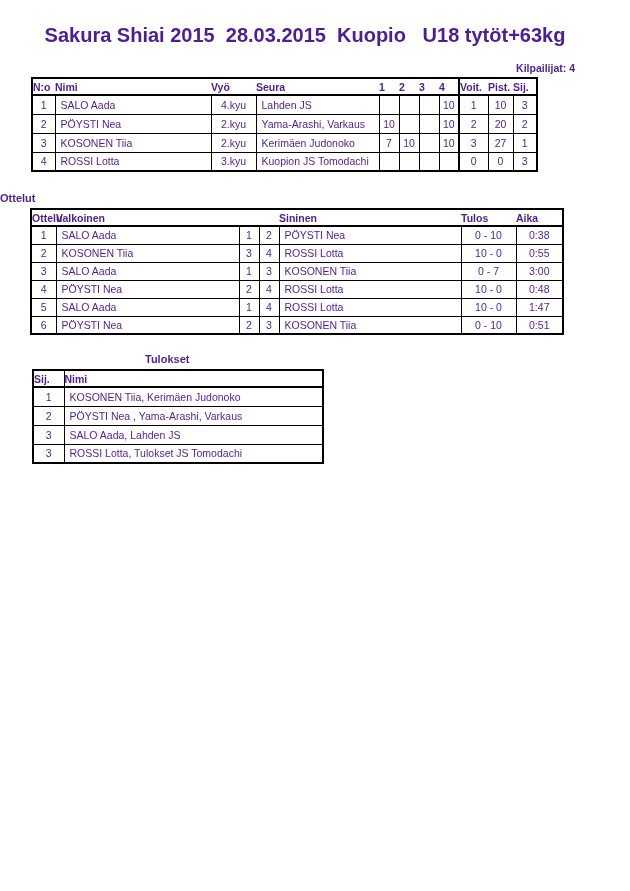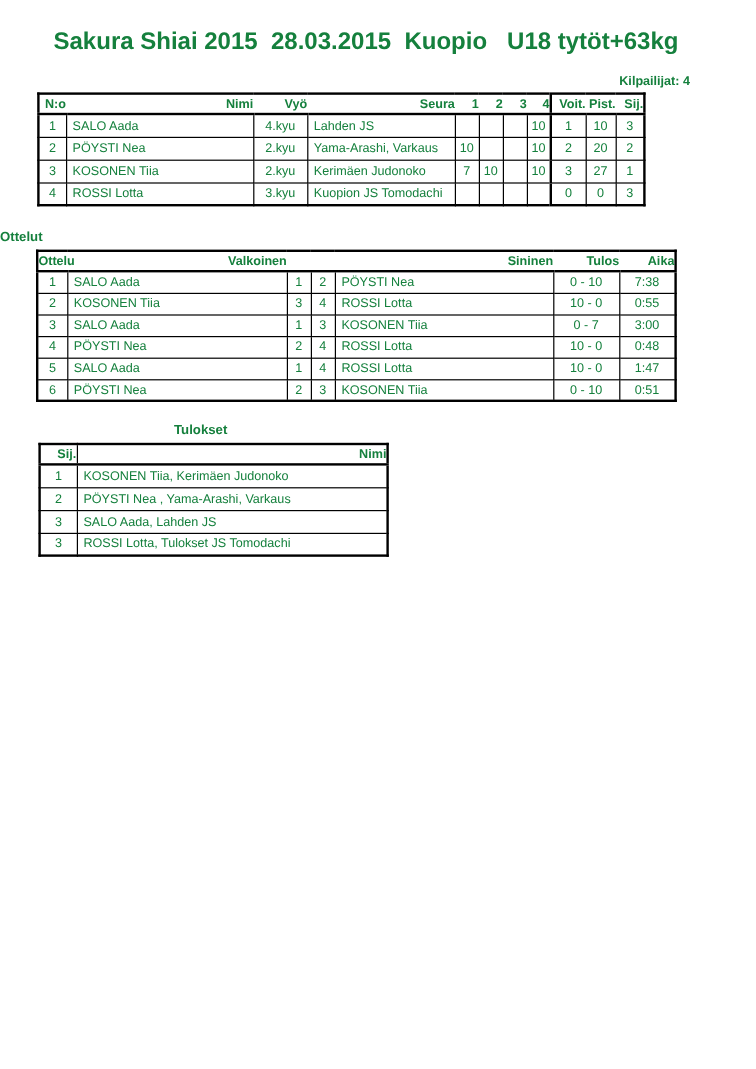--- a/index.html
+++ b/index.html
@@ -2,21 +2,21 @@
 <html><head>
 <meta charset="utf-8">
 <style>
   * { margin: 0; padding: 0; box-sizing: border-box; }
   html, body { background: #ffffff; }
   .page {
     position: relative;
     width: 610px;
     height: 891px;
     background: #ffffff;
-    color: #15803d;
+    color: #4c1d95;
     font-family: "Liberation Sans", sans-serif;
     overflow: hidden;
   }
   .doc-title {
     margin-top: 24px;
     text-align: center;
     font-size: 20px;
     font-weight: bold;
     white-space: pre;
     letter-spacing: 0px;
@@ -43,21 +43,21 @@
     table-layout: fixed;
     border: 2px solid #000;
     margin-top: 3px;
   }
   table.doc-table th {
     border: none;
     border-bottom: 2px solid #000;
     font-size: 10.5px;
     font-weight: bold;
     padding: 0;
-    text-align: right;
+    text-align: left;
     white-space: nowrap;
     overflow: visible;
   }
   table.doc-table td {
     border: 1px solid #000;
     font-size: 10.5px;
     font-weight: normal;
     padding: 0 4px;
     white-space: nowrap;
     overflow: hidden;
@@ -192,21 +192,21 @@
       <th>Tulos</th>
       <th>Aika</th>
     </tr>
     <tr class="data">
       <td class="num">1</td>
       <td class="name">SALO Aada</td>
       <td class="num">1</td>
       <td class="num">2</td>
       <td class="name">PÖYSTI Nea</td>
       <td class="num">0 - 10</td>
-      <td class="num">7:38</td>
+      <td class="num">0:38</td>
     </tr>
     <tr class="data">
       <td class="num">2</td>
       <td class="name">KOSONEN Tiia</td>
       <td class="num">3</td>
       <td class="num">4</td>
       <td class="name">ROSSI Lotta</td>
       <td class="num">10 - 0</td>
       <td class="num">0:55</td>
     </tr>

